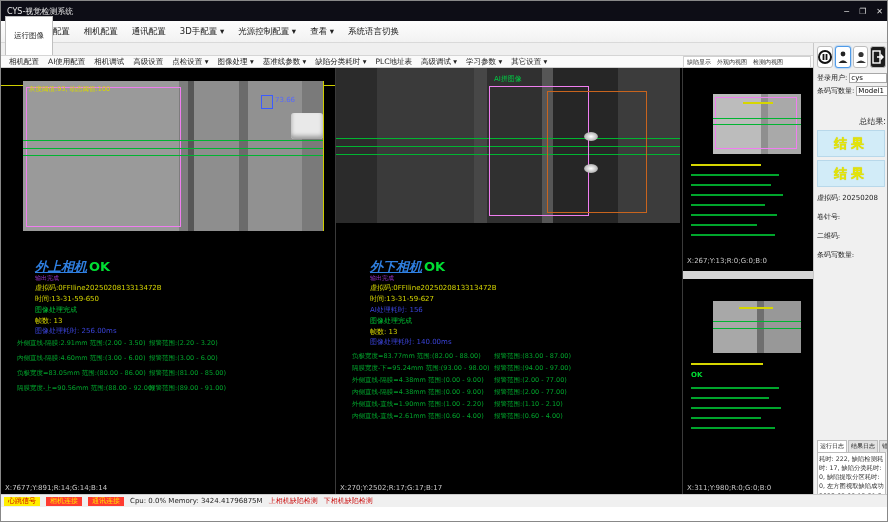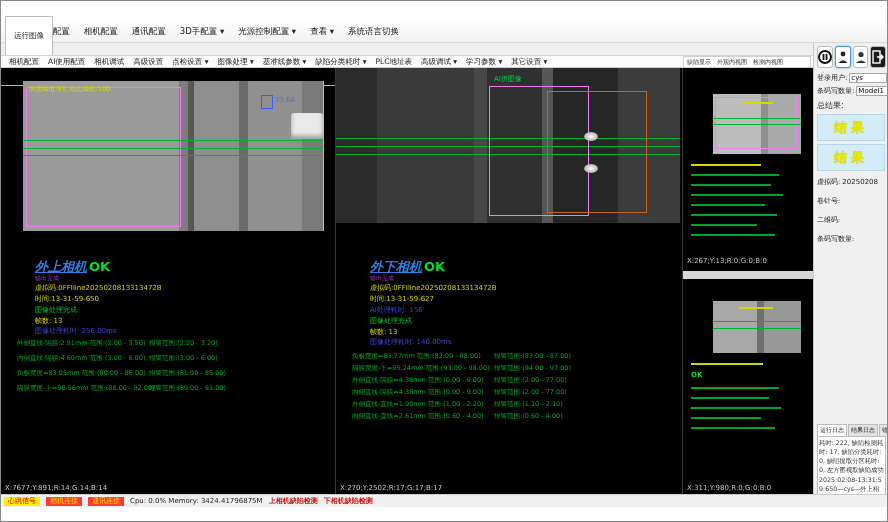--- a/index.html
+++ b/index.html
@@ -69,43 +69,51 @@
 
   
   .rpanel { position:absolute; left:812px; top:42px; width:76px; height:451px; background:#f0f0f0; border-left:1px solid #c8c8c8; padding:3px 3px; font-size:7px; color:#222; }
   .btnrow { display:flex; gap:2px; margin-bottom:5px; }
   .pbtn { width:16px; height:22px; background:#ffffff; border:1px solid #bdbdbd; border-radius:3px; display:flex; align-items:center; justify-content:center; }
   .pbtn.sel { border:1px solid #4d9ae8; box-shadow:0 0 2px #4d9ae8; }
   .pbtn.dark { background:#1c1c1c; }
   .frow { display:flex; align-items:center; gap:2px; margin:3px 0; }
   .frow input { width:38px; height:10px; border:1px solid #a8a8a8; background:#fff; font-size:7px; padding:0 1px; font-family:"DejaVu Sans",sans-serif; }
   .lab { white-space:nowrap; }
-  .total-label { margin-top:4px; font-size:8px; }
+  .total-label { margin-top:20px; font-size:8px;text-align:right; }
   .resultbox { width:68px; height:27px; background:#d2ecf8; border:1px solid #b8d8ea; margin:3px 0; display:flex; align-items:center; justify-content:center; color:#e6e600; font-weight:bold; font-size:13px; letter-spacing:4px; text-shadow:0 0 1px #bbbb00; }
   .plabel { margin-top:9px; white-space:nowrap;font-family:Liberation Serif, serif; }
   .logtabs { display:flex; gap:1px; margin-top:8px; }
   .logtab { font-size:6px; background:#e2e2e2; border:1px solid #bdbdbd; border-bottom:none; padding:1px 2px; white-space:nowrap; }
   .logtab.active { background:#ffffff; }
   .logbox { width:69px; height:66px; background:#ffffff; border:1px solid #bdbdbd; font-size:6.3px; line-height:1.45; padding:1px; color:#333; word-break:break-all; overflow:hidden; }
 
   
   .statusbar { position:absolute; left:0; top:493px; width:888px; height:13px; background:#f0f0f0; border-top:1px solid #cccccc; display:flex; align-items:center; gap:6px; padding:0 3px; font-size:7px; }
   .badge-hb { background:#ffee00; color:#cc0000; padding:0 4px; height:9px; line-height:9px; }
   .badge-red { background:#ff3b30; color:#ffe100; padding:0 4px; height:9px; line-height:9px; }
   .cpu-text { color:#222; }
-  .red-text { color:#cc1111;font-weight:bold; }
+  .red-text { color:#cc1111; }
   .footer { position:absolute; left:0; top:506px; width:888px; height:16px; background:#ffffff; }
 
   svg { display:block; }
 </style>
 </head>
 <body>
 
 <div class="app">
 
+  <div class="titlebar">
+    <span>CYS-视觉检测系统</span>
+    <span class="win-controls">
+      <span>─</span>
+      <span>❐</span>
+      <span>✕</span>
+    </span>
+  </div>
 
   <div class="menubar">
     <span class="logo">C</span>
     <span>系统配置</span>
     <span>相机配置</span>
     <span>通讯配置</span>
     <span>3D手配置 ▾</span>
     <span>光源控制配置 ▾</span>
     <span>查看 ▾</span>
     <span>系统语言切换</span>

